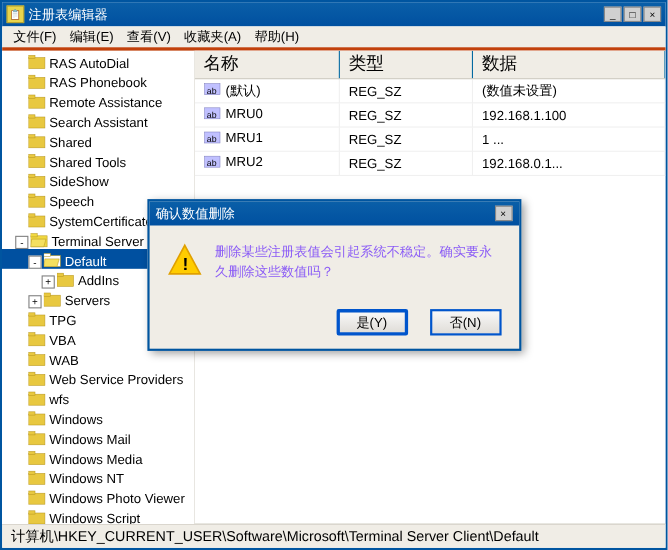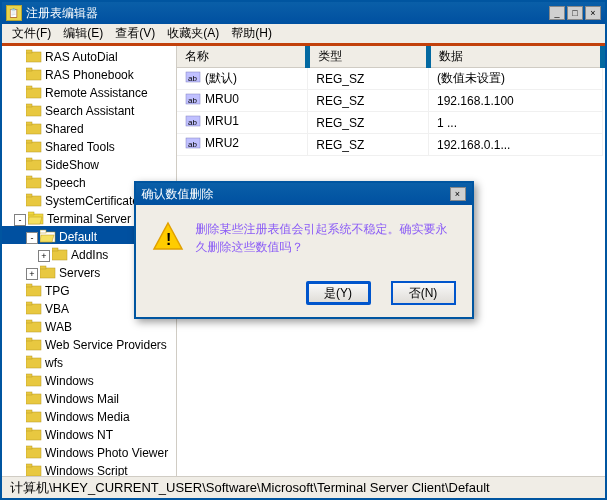--- a/index.html
+++ b/index.html
@@ -157,24 +157,24 @@
       background: white;
       overflow: auto;
     }
     .reg-table {
       width: 100%;
       border-collapse: collapse;
     }
     .reg-table th {
       background: #f0ede6;
       border-bottom: 1px solid #d0ccc4;
-      border-right: 5px solid #0369a1;
+      border-right: 1px solid #0369a1;
       padding: 2px 8px;
       text-align: left;
-      font-size: 12px;
+      font-size: 16px;
       font-weight: normal;
       height: 20px;
     }
     .reg-table td {
       border-bottom: 1px solid #f0f0f0;
       border-right: 1px solid #f0f0f0;
       padding: 2px 8px;
       font-size: 12px;
       height: 18px;
     }

